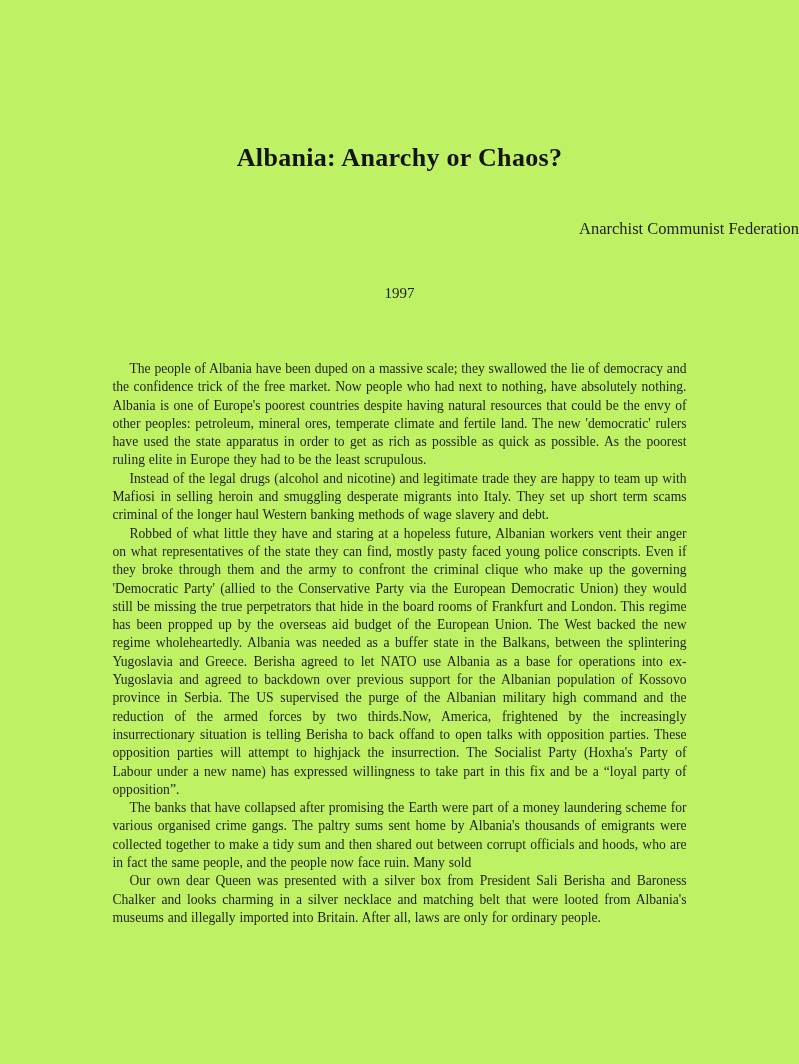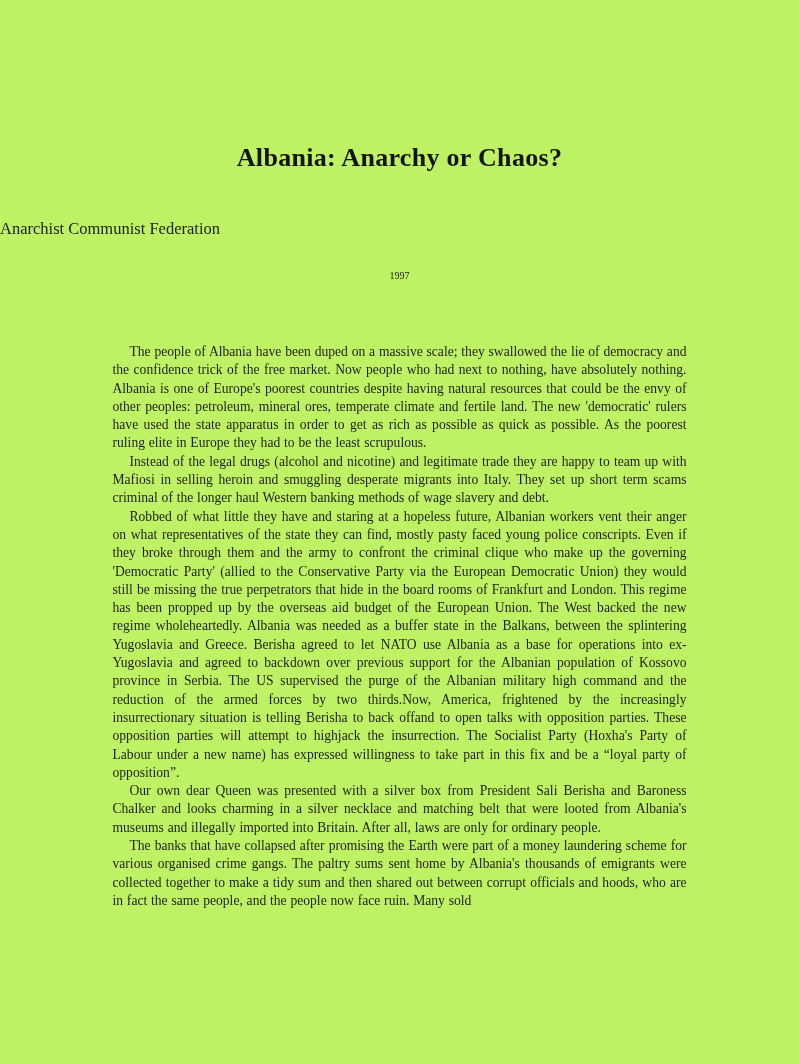--- a/index.html
+++ b/index.html
@@ -24,28 +24,28 @@
     padding-top: 142px;
     text-align: center;
     font-size: 26px;
     line-height: 32px;
     font-weight: 700;
     letter-spacing: 0.3px;
     color: #141412;
   }
   .doc-author {
     margin-top: 44px;
-    text-align: left;
+    text-align: right;
     font-size: 16.5px;
     line-height: 21px;
   }
   .doc-date {
-    margin-top: 27px;
+    margin-top: 44px;
     text-align: center;
-    font-size: 10px;
+    font-size: 15px;
     line-height: 20px;
   }
   .doc-body {
     margin: 57px auto 4px auto;
     width: 574px;
   }
   .doc-body p {
     margin: 0;
     text-indent: 17px;
     text-align: justify;
@@ -61,16 +61,16 @@
   <h1 class="doc-title">Albania: Anarchy or Chaos?</h1>
 
   <div class="doc-author">Anarchist Communist Federation</div>
 
   <div class="doc-date">1997</div>
 
   <div class="doc-body">
     <p>The people of Albania have been duped on a massive scale; they swallowed the lie of democracy and the confidence trick of the free market. Now people who had next to nothing, have absolutely nothing. Albania is one of Europe's poorest countries despite having natural resources that could be the envy of other peoples: petroleum, mineral ores, temperate climate and fertile land. The new 'democratic' rulers have used the state apparatus in order to get as rich as possible as quick as possible. As the poorest ruling elite in Europe they had to be the least scrupulous.</p>
     <p>Instead of the legal drugs (alcohol and nicotine) and legitimate trade they are happy to team up with Mafiosi in selling heroin and smuggling desperate migrants into Italy. They set up short term scams criminal of the longer haul Western banking methods of wage slavery and debt.</p>
     <p>Robbed of what little they have and staring at a hopeless future, Albanian workers vent their anger on what representatives of the state they can find, mostly pasty faced young police conscripts. Even if they broke through them and the army to confront the criminal clique who make up the governing 'Democratic Party' (allied to the Conservative Party via the European Democratic Union) they would still be missing the true perpetrators that hide in the board rooms of Frankfurt and London. This regime has been propped up by the overseas aid budget of the European Union. The West backed the new regime wholeheartedly. Albania was needed as a buffer state in the Balkans, between the splintering Yugoslavia and Greece. Berisha agreed to let NATO use Albania as a base for operations into ex-Yugoslavia and agreed to backdown over previous support for the Albanian population of Kossovo province in Serbia. The US supervised the purge of the Albanian military high command and the reduction of the armed forces by two thirds.Now, America, frightened by the increasingly insurrectionary situation is telling Berisha to back offand to open talks with opposition parties. These opposition parties will attempt to highjack the insurrection. The Socialist Party (Hoxha's Party of Labour under a new name) has expressed willingness to take part in this fix and be a “loyal party of opposition”.</p>
+    <p>The banks that have collapsed after promising the Earth were part of a money laundering scheme for various organised crime gangs. The paltry sums sent home by Albania's thousands of emigrants were collected together to make a tidy sum and then shared out between corrupt officials and hoods, who are in fact the same people, and the people now face ruin. Many sold</p>
     <p>Our own dear Queen was presented with a silver box from President Sali Berisha and Baroness Chalker and looks charming in a silver necklace and matching belt that were looted from Albania's museums and illegally imported into Britain. After all, laws are only for ordinary people.</p>
-    <p>The banks that have collapsed after promising the Earth were part of a money laundering scheme for various organised crime gangs. The paltry sums sent home by Albania's thousands of emigrants were collected together to make a tidy sum and then shared out between corrupt officials and hoods, who are in fact the same people, and the people now face ruin. Many sold</p>
   </div>
 </div>
 
 </body></html>

